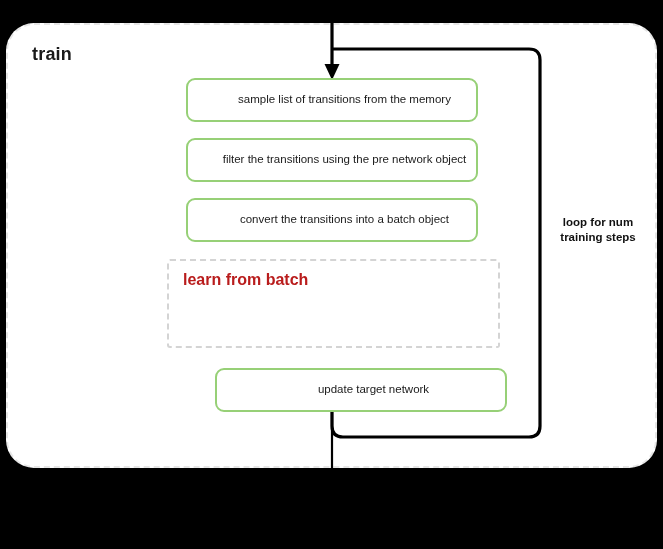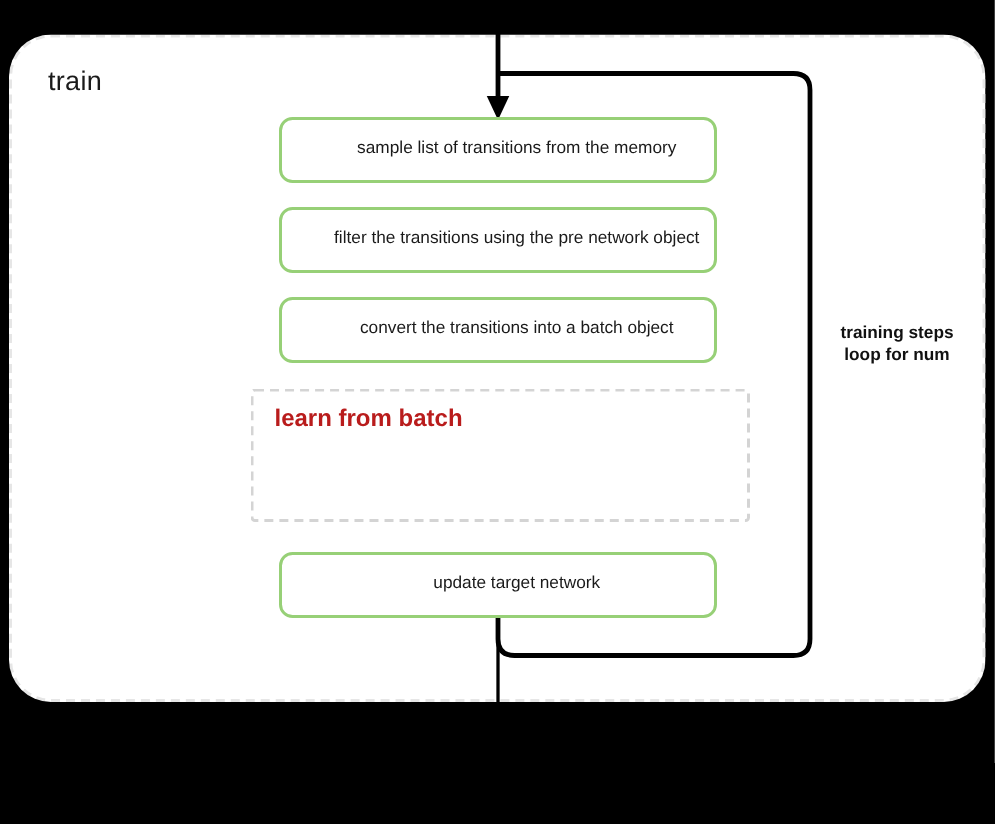--- a/index.html
+++ b/index.html
@@ -26,21 +26,21 @@
     background: #ffffff;
     border: 2px dashed #e6e6e6;
     border-radius: 28px;
   }
 
   .train-title {
     position: absolute;
     left: 32px;
     top: 44px;
     font-size: 18px;
-    font-weight: normal;
+    font-weight: bold;
     color: #1a1a1a;
     letter-spacing: 0.2px;
   }
 
   
   .proc-box {
     position: absolute;
     left: 186px;
     width: 292px;
     height: 44px;
@@ -55,21 +55,21 @@
   }
   .proc-box span {
     font-size: 11.5px;
     color: #1a1a1a;
     line-height: 1.2;
     text-align: center;
   }
   #box-sample   { top: 78px;  }
   #box-filter   { top: 138px; }
   #box-convert  { top: 198px; }
-  #box-update   { top: 368px; }
+  #box-update   { top: 368px; margin-left: 29px; }
 
   
   .learn-box {
     position: absolute;
     left: 167px;
     top: 259px;
     width: 333px;
     height: 89px;
     box-sizing: border-box;
     background: #ffffff;
@@ -141,15 +141,15 @@
 
 <div class="learn-box">
   <div class="learn-label">learn from batch</div>
 </div>
 
 <div class="proc-box" id="box-update">
   <span>update target network</span>
 </div>
 
 <div class="loop-caption">
+  <div>loop for num</div>
   <div>training steps</div>
-  <div>loop for num</div>
 </div>
 
 </body></html>

